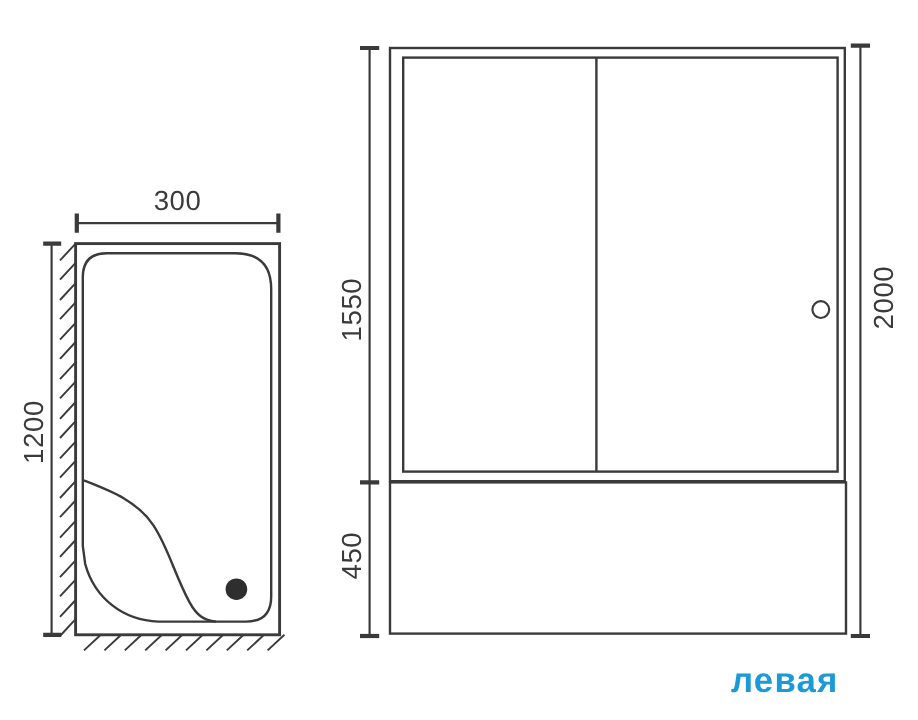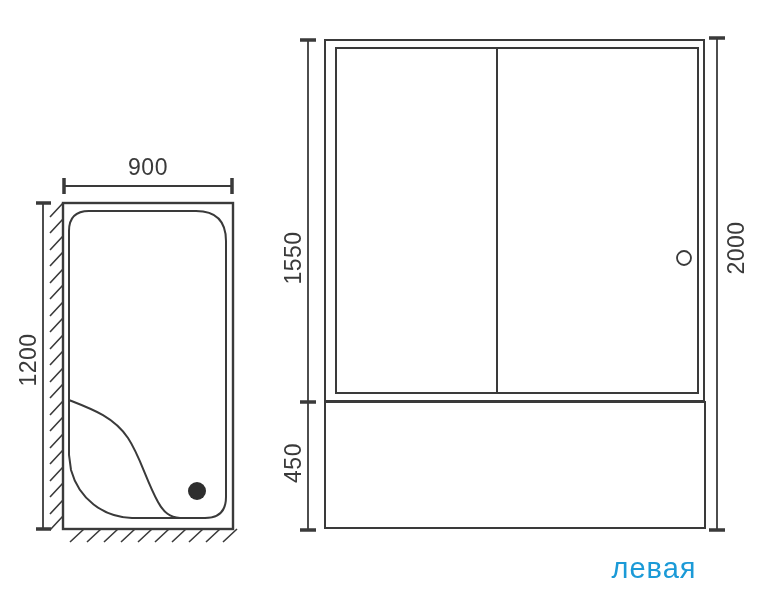--- a/index.html
+++ b/index.html
@@ -37,21 +37,21 @@
   }
   .orientation-label {
     position: absolute;
     left: 579px;
     top: 552px;
     width: 150px;
     height: 32px;
     line-height: 32px;
     text-align: center;
     font-size: 29px;
-    font-weight: 400;
+    font-weight: 700;
     letter-spacing: 1px;
     color: #1b9ad7;
     user-select: none;
   }
 </style>
 </head>
 <body>
 
 <div class="canvas">
 
@@ -96,21 +96,21 @@
 
         <path stroke-width="1.8" d="M308 402 V530"></path>
         <path stroke-width="3.5" d="M300 530 H316"></path>
 
         <path stroke-width="1.8" d="M717 38 V530"></path>
         <path stroke-width="3.5" d="M709 38 H725 M709 530 H725"></path>
       </g>
     </g>
   </svg>
 
-  <div class="dim-label" style="left:98px; top:153px;">900</div>
+  <div class="dim-label" style="left:98px; top:153px;">300</div>
 
   <div class="dim-label vertical" style="left:-22px; top:346px;">1200</div>
 
   <div class="dim-label vertical" style="left:243px; top:244px;">1550</div>
 
   <div class="dim-label vertical" style="left:243px; top:449px;">450</div>
 
   <div class="dim-label vertical" style="left:686px; top:234px;">2000</div>
 
   <div class="orientation-label">левая</div>

